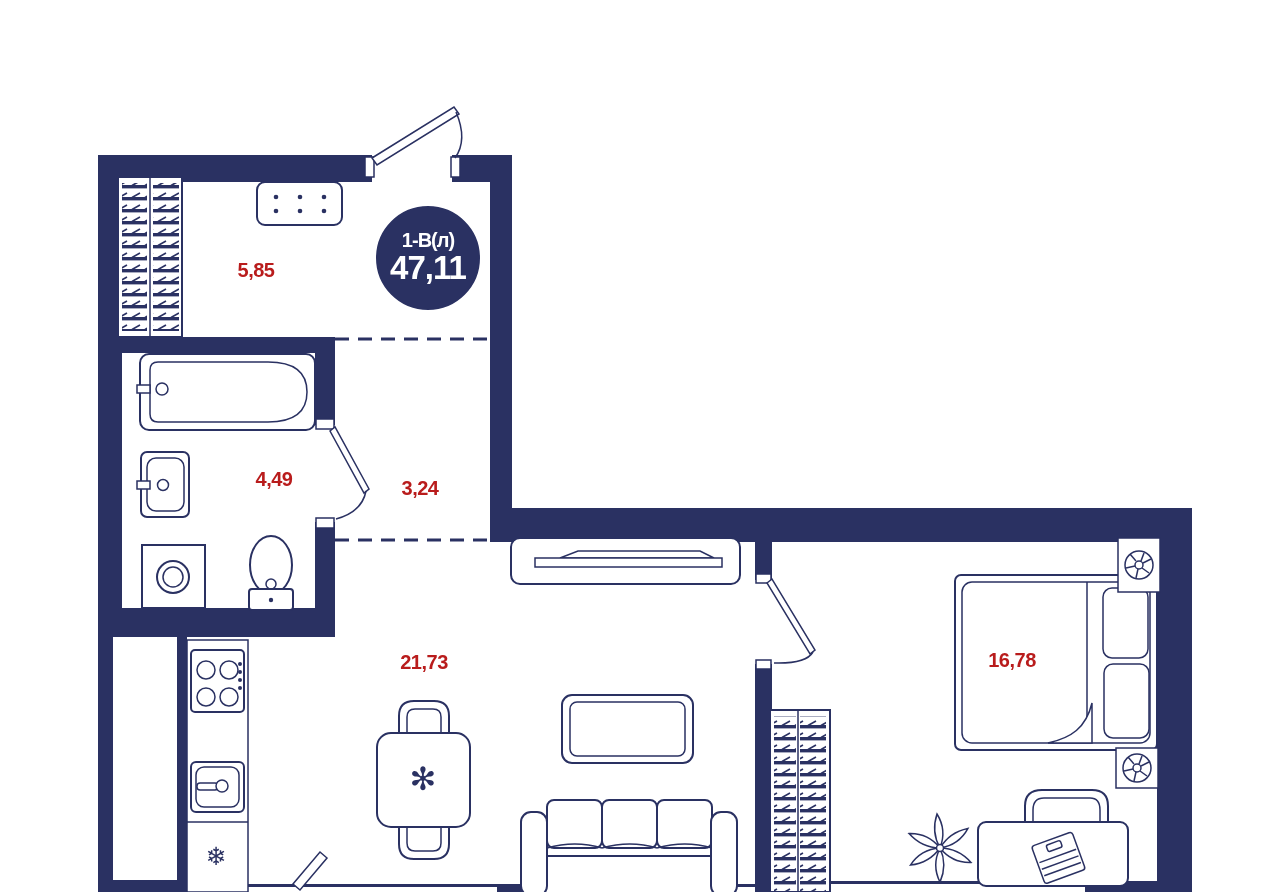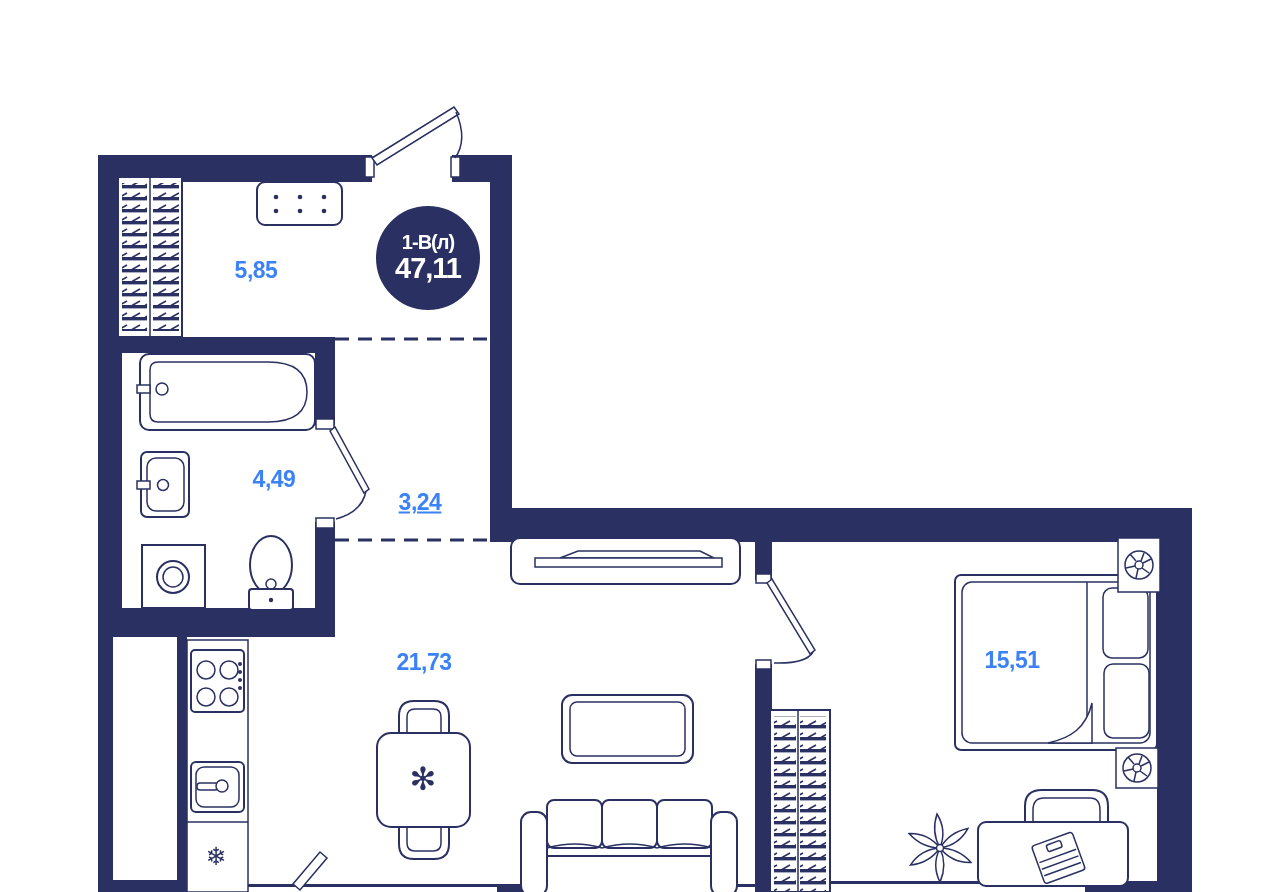--- a/index.html
+++ b/index.html
@@ -12,30 +12,30 @@
   .wall{fill:#2A3162;stroke:none;}
   .s{fill:none;stroke:#2A3162;stroke-width:2;}
   .s15{fill:none;stroke:#2A3162;stroke-width:1.5;}
   .sw{fill:#ffffff;stroke:#2A3162;stroke-width:2;}
   .sw15{fill:#ffffff;stroke:#2A3162;stroke-width:1.5;}
   .dash{fill:none;stroke:#2A3162;stroke-width:3;stroke-dasharray:14 9;}
   .dot{fill:#2A3162;stroke:none;}
   
   .area-label{
     position:absolute;transform:translate(-50%,-50%);
-    font-weight:bold;font-size:23px;color:#3b82f6;letter-spacing:-0.5px;white-space:nowrap;
+    font-weight:bold;font-size:20px;color:#b91c1c;letter-spacing:-0.5px;white-space:nowrap;
   }
   .badge{
     position:absolute;left:371px;top:201px;width:114px;height:114px;
     background:#2A3162;border:5px solid #ffffff;border-radius:50%;box-sizing:border-box;
     display:flex;flex-direction:column;align-items:center;justify-content:center;
     color:#ffffff;text-align:center;line-height:1.05;
   }
   .badge .l1{font-weight:bold;font-size:20px;letter-spacing:-1px;}
-  .badge .l2{font-weight:bold;font-size:29px;letter-spacing:-1px;}
+  .badge .l2{font-weight:bold;font-size:33px;letter-spacing:-1px;}
   .glyph{
     position:absolute;transform:translate(-50%,-50%);
     color:#2A3162;font-family:"DejaVu Sans", sans-serif;line-height:1;
   }
   .glyph.snow{left:216px;top:856px;font-size:25px;}
   .glyph.flower{left:423px;top:779px;font-size:32px;}
 </style>
 </head>
 <body>
 
@@ -258,20 +258,20 @@
     </g>
   </svg>
 
   <div class="badge">
     <div class="l1">1-В(л)</div>
     <div class="l2">47,11</div>
   </div>
 
   <div class="area-label" style="left:256px;top:270px;">5,85</div>
   <div class="area-label" style="left:274px;top:479px;">4,49</div>
-  <div class="area-label" style="left:420px;top:502px;text-decoration:underline;">3,24</div>
+  <div class="area-label" style="left:420px;top:488px;">3,24</div>
   <div class="area-label" style="left:424px;top:662px;">21,73</div>
-  <div class="area-label" style="left:1012px;top:660px;">15,51</div>
+  <div class="area-label" style="left:1012px;top:660px;">16,78</div>
 
   <div class="glyph snow">❄</div>
   <div class="glyph flower">✻</div>
 
 </div>
 
 </body></html>

